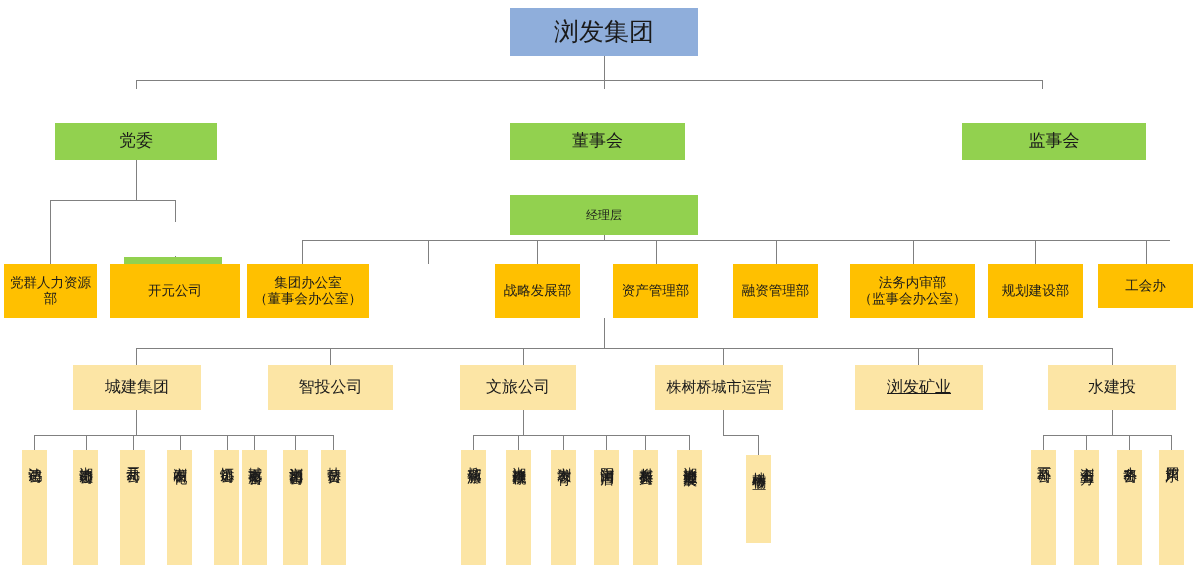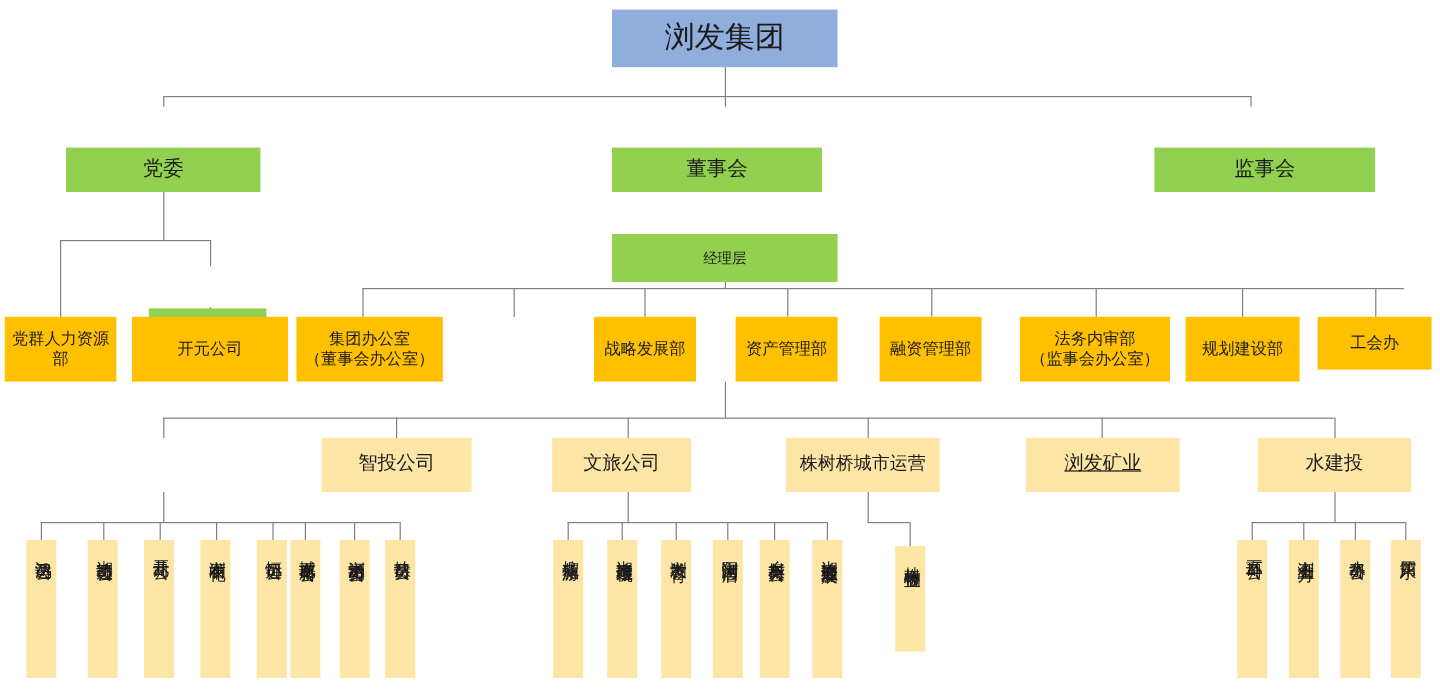--- a/index.html
+++ b/index.html
@@ -143,20 +143,21 @@
   <div class="node orange dept" style="left:247px; top:264px; width:122px; height:54px;">集团办公室
 （董事会办公室）</div>
   <div class="node orange dept" style="left:495px; top:264px; width:85px; height:54px;">战略发展部</div>
   <div class="node orange dept" style="left:613px; top:264px; width:85px; height:54px;">资产管理部</div>
   <div class="node orange dept" style="left:733px; top:264px; width:85px; height:54px;">融资管理部</div>
   <div class="node orange dept" style="left:850px; top:264px; width:125px; height:54px;">法务内审部
 （监事会办公室）</div>
   <div class="node orange dept" style="left:988px; top:264px; width:95px; height:54px;">规划建设部</div>
   <div class="node orange dept" style="left:1098px; top:264px; width:95px; height:44px;">工会办</div>
 
+  <div class="node cream company" style="left:73px; top:365px; width:128px; height:45px;">城建集团</div>
   <div class="node cream company" style="left:268px; top:365px; width:125px; height:45px;">智投公司</div>
   <div class="node cream company" style="left:460px; top:365px; width:116px; height:45px;">文旅公司</div>
   <div class="node cream company" style="left:655px; top:365px; width:128px; height:45px; font-size:15px;">株树桥城市运营</div>
   <div class="node cream company" style="left:855px; top:365px; width:128px; height:45px;text-decoration:underline;">浏发矿业</div>
   <div class="node cream company" style="left:1048px; top:365px; width:128px; height:45px;">水建投</div>
 
   <div class="node cream vtext" style="left:22px; top:450px; width:25px; height:115px;">鸿达公司</div>
   <div class="node cream vtext" style="left:73px; top:450px; width:25px; height:115px;">湘赣边公司</div>
   <div class="node cream vtext" style="left:120px; top:450px; width:25px; height:115px;">开元公司</div>
   <div class="node cream vtext" style="left:167px; top:450px; width:25px; height:115px;">浏发中石化</div>

